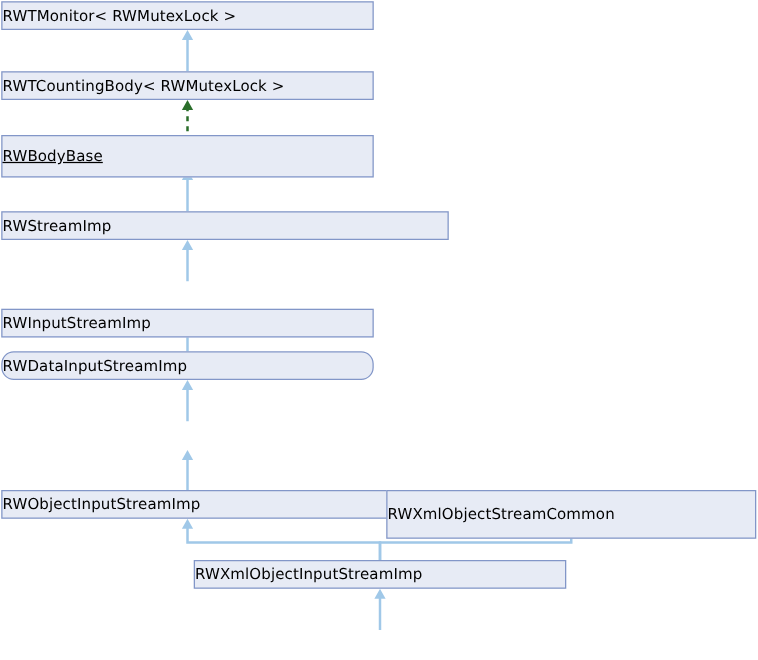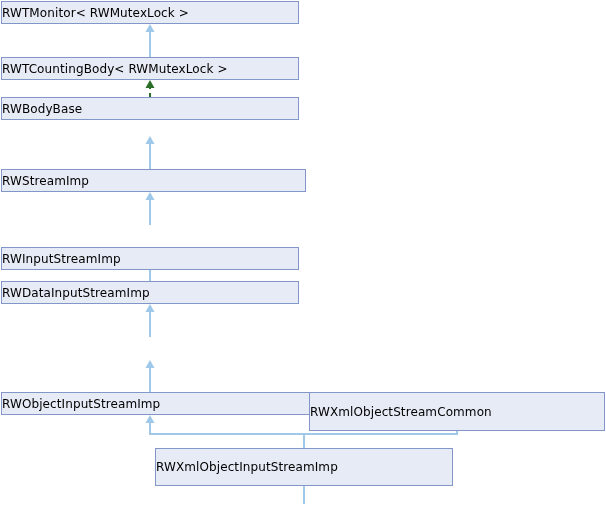--- a/index.html
+++ b/index.html
@@ -108,43 +108,43 @@
   </svg>
 
   <div class="node" style="left:1px; top:1px; width:298px; height:23px;">
     <span class="node-label">RWTMonitor&lt; RWMutexLock &gt;</span>
   </div>
 
   <div class="node" style="left:1px; top:57px; width:298px; height:23px;">
     <span class="node-label">RWTCountingBody&lt; RWMutexLock &gt;</span>
   </div>
 
-  <div class="node" style="left:1px; top:97px; width:298px; height:23px;">
+  <div class="node" style="left:1px; top:108px; width:298px; height:34px;text-decoration:underline;">
     <span class="node-label">RWBodyBase</span>
   </div>
 
-  <div class="node" style="left:1px; top:169px; width:305px; height:23px;">
+  <div class="node" style="left:1px; top:169px; width:358px; height:23px;">
     <span class="node-label">RWStreamImp</span>
   </div>
 
   <div class="node" style="left:1px; top:225px; width:298px; height:23px;margin-top:22px;">
     <span class="node-label">RWInputStreamImp</span>
   </div>
 
-  <div class="node" style="left:1px; top:281px; width:298px; height:23px;">
+  <div class="node" style="left:1px; top:281px; width:298px; height:23px;border-radius:10px;">
     <span class="node-label">RWDataInputStreamImp</span>
   </div>
 
 
   <div class="node" style="left:1px; top:392px; width:355px; height:23px;">
     <span class="node-label">RWObjectInputStreamImp</span>
   </div>
 
   <div class="node" style="left:309px; top:392px; width:296px; height:39px;">
     <span class="node-label">RWXmlObjectStreamCommon</span>
   </div>
 
-  <div class="node" style="left:155px; top:448px; width:298px; height:38px;">
+  <div class="node" style="left:155px; top:448px; width:298px; height:23px;">
     <span class="node-label">RWXmlObjectInputStreamImp</span>
   </div>
 
 
 </div>
 
 </body></html>

